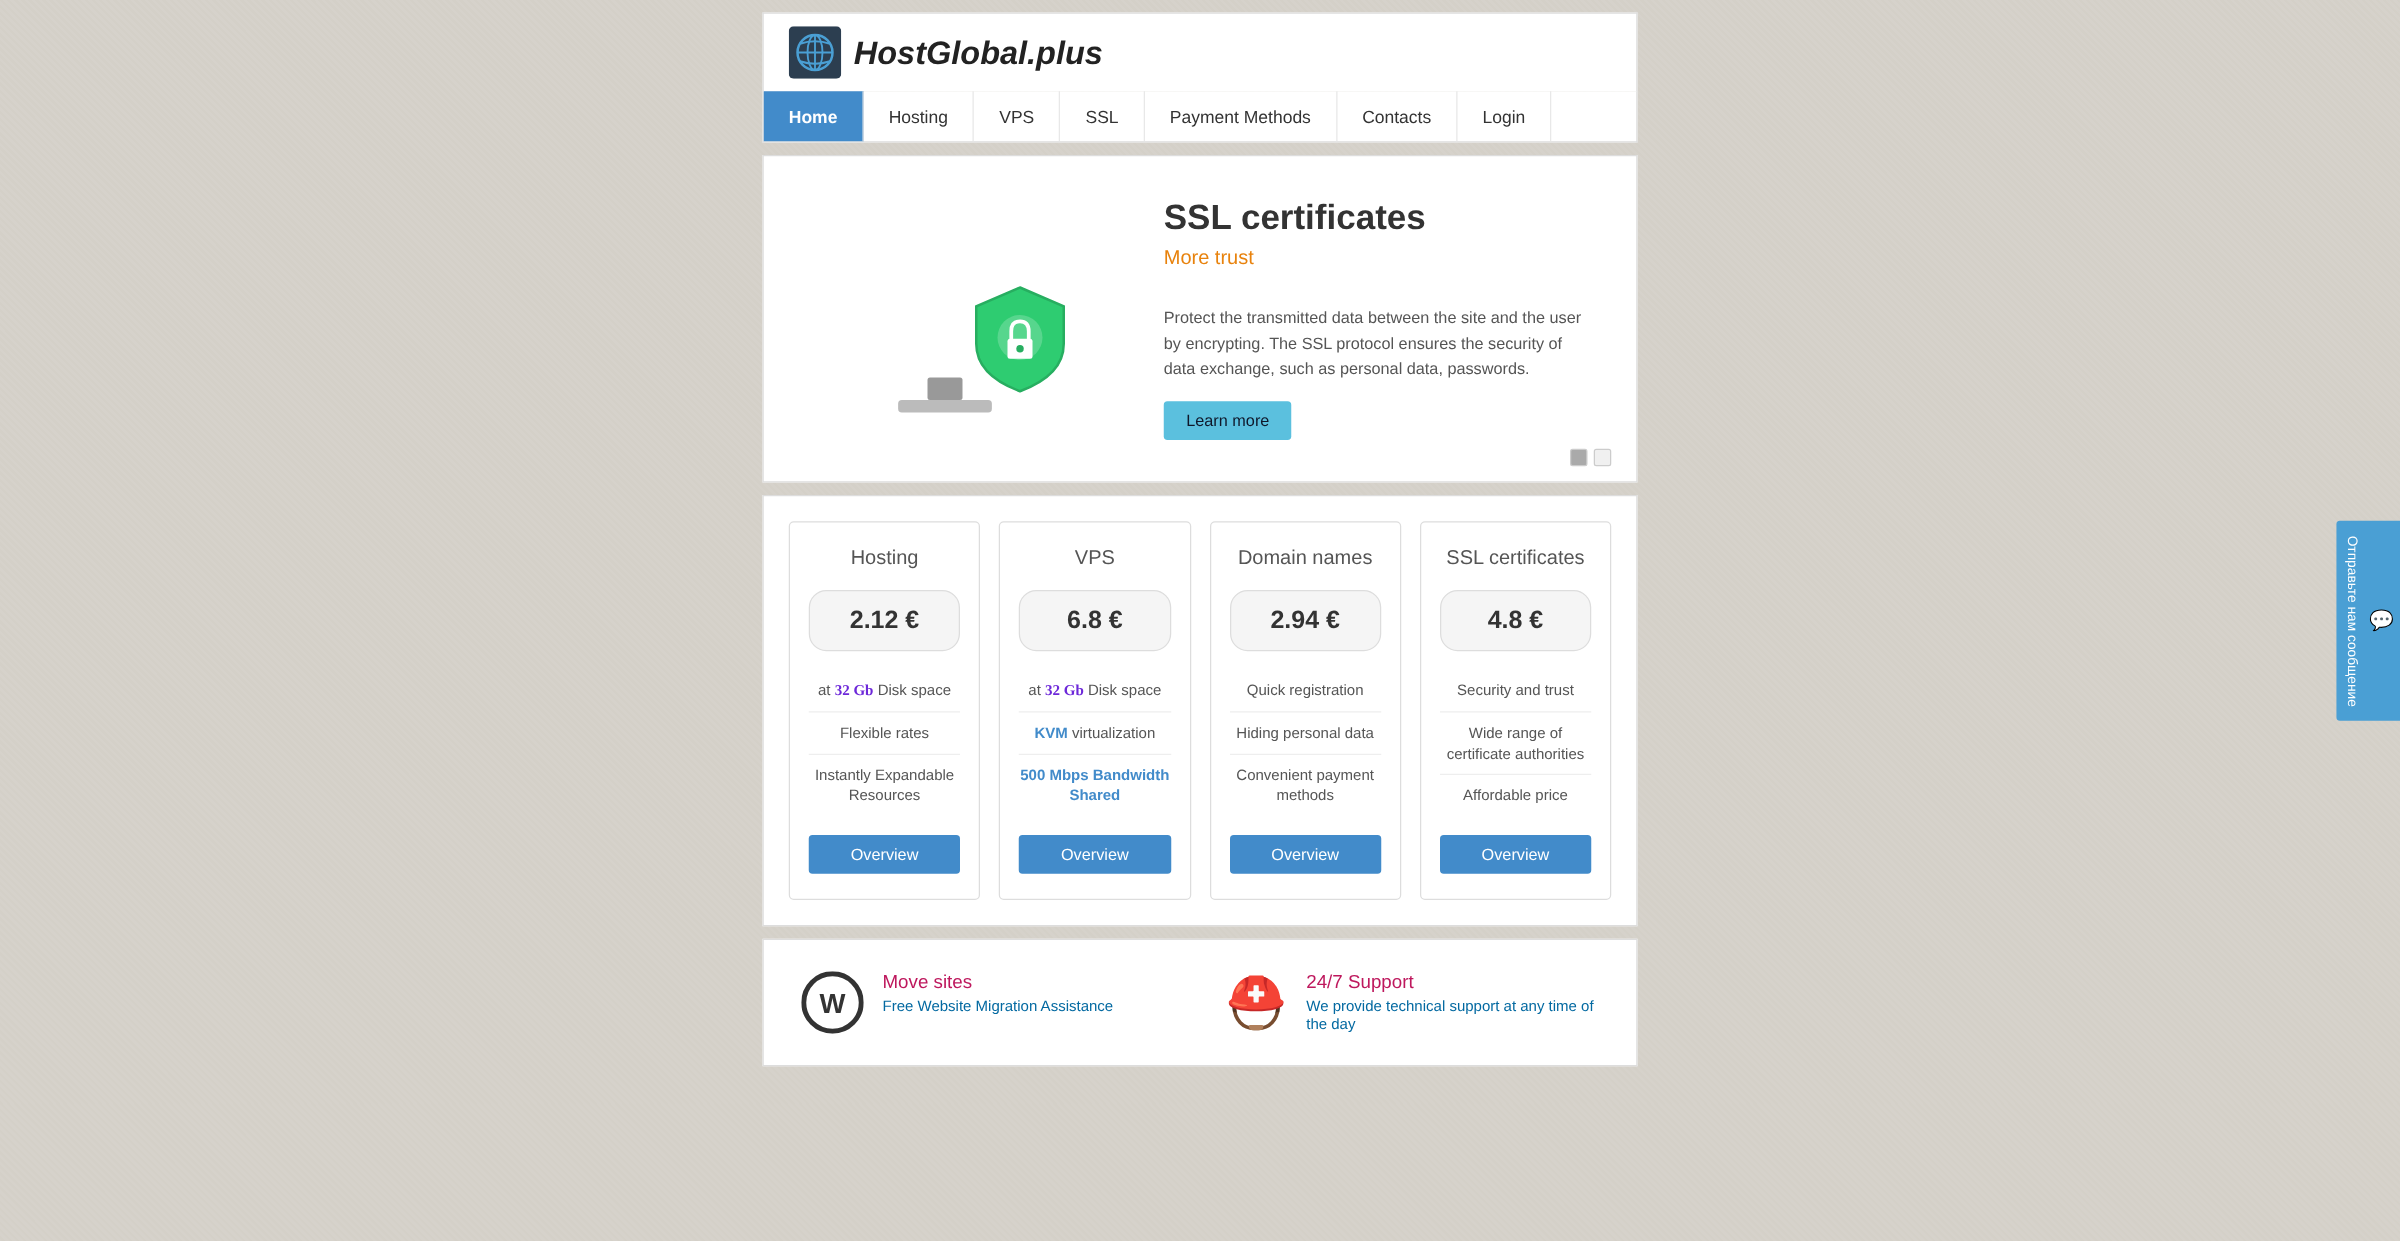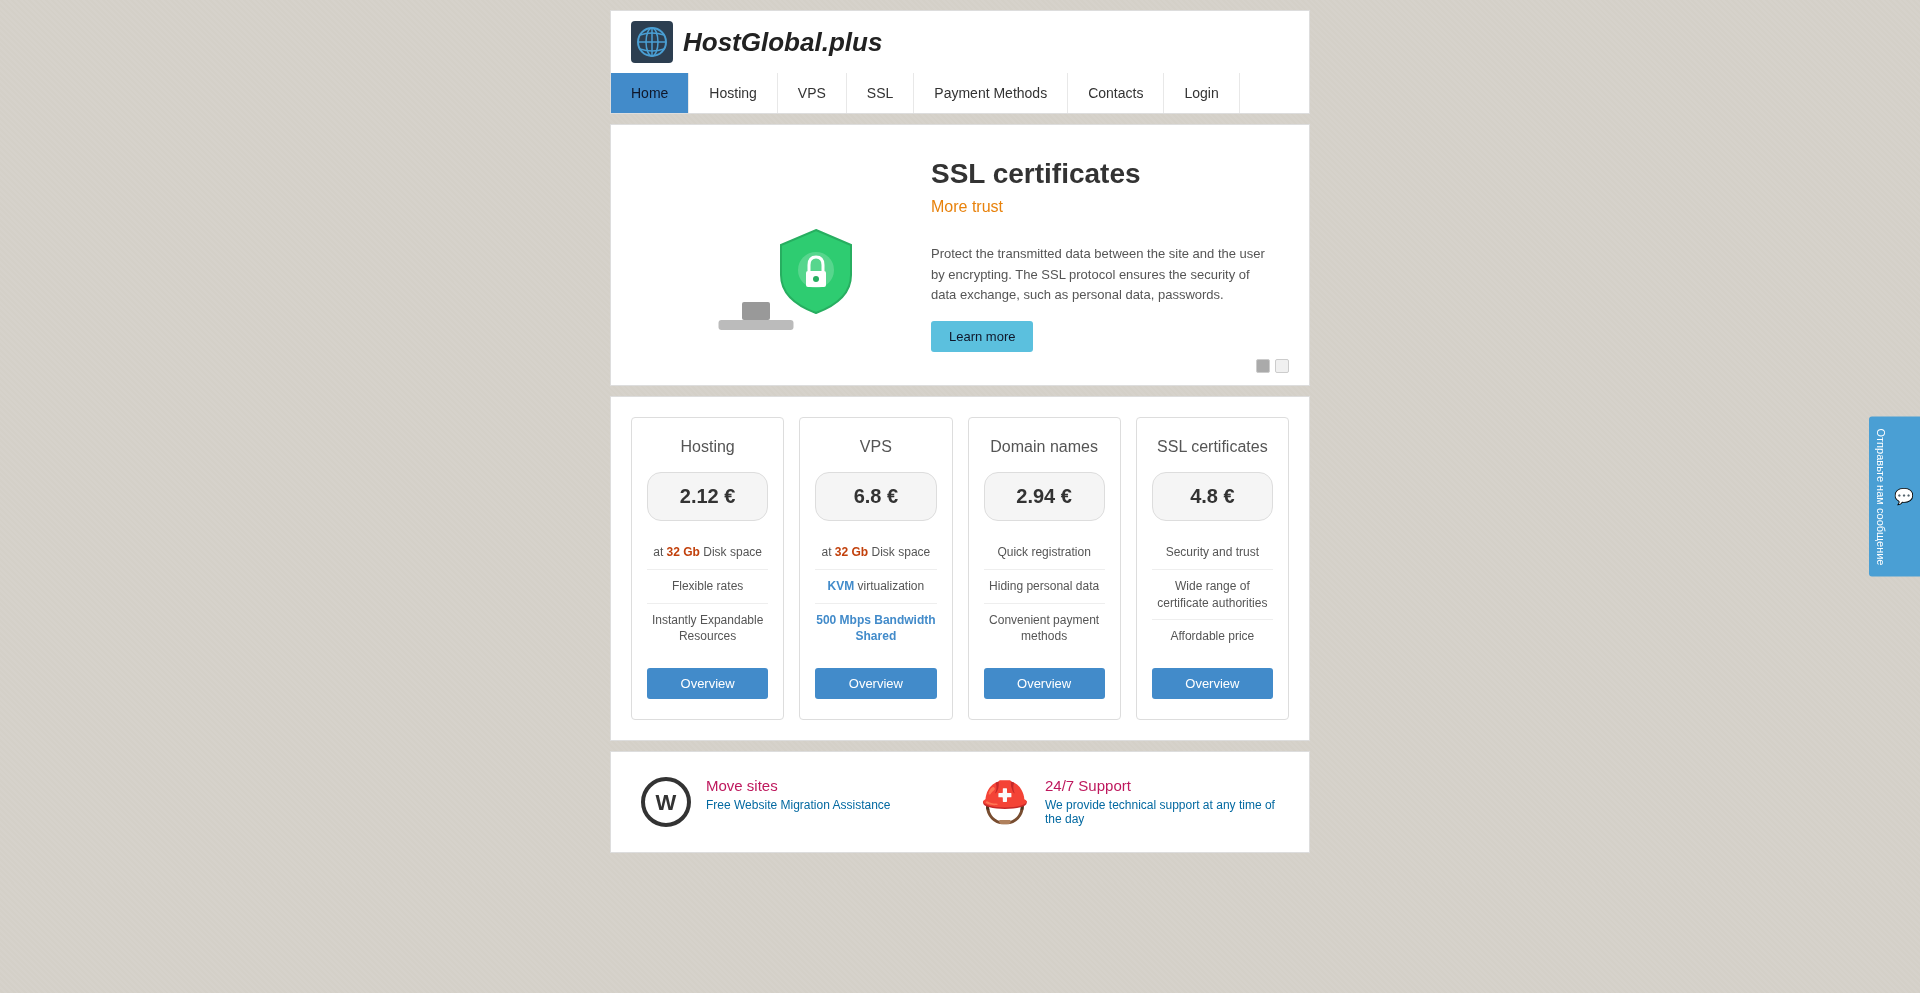--- a/index.html
+++ b/index.html
@@ -56,21 +56,22 @@
       cursor: pointer;
       font-size: 14px;
       color: #333;
       text-decoration: none;
       display: flex;
       align-items: center;
       border-right: 1px solid #e8e8e8;
     }
     .nav-item.active {
       background: #428bca;
-      color: #0f172a;
+      color: #ffffff;
+      font-weight: bold;
     }
     
     .banner {
       background: #fff;
       border: 1px solid #ddd;
       margin-bottom: 10px;
       padding: 30px 40px;
       display: flex;
       align-items: center;
       gap: 40px;
@@ -159,21 +160,21 @@
       margin-top: 16px;
     }
     .pricing-feature {
       padding: 8px 0;
       border-bottom: 1px solid #eee;
       font-size: 12px;
       color: #555;
       line-height: 1.4;
     }
     .pricing-feature:last-of-type { border-bottom: none; }
-    .feature-highlight { color: #c2410c; font-weight: bold; }
+    .feature-highlight { color: #6d28d9; font-weight: bold; font-family: Liberation Serif, serif; }
     .feature-link { color: #428bca; font-weight: bold; }
     .overview-btn {
       background: #428bca;
       color: #fff;
       border: none;
       padding: 8px 20px;
       border-radius: 3px;
       cursor: pointer;
       font-size: 13px;
       margin-top: 15px;

